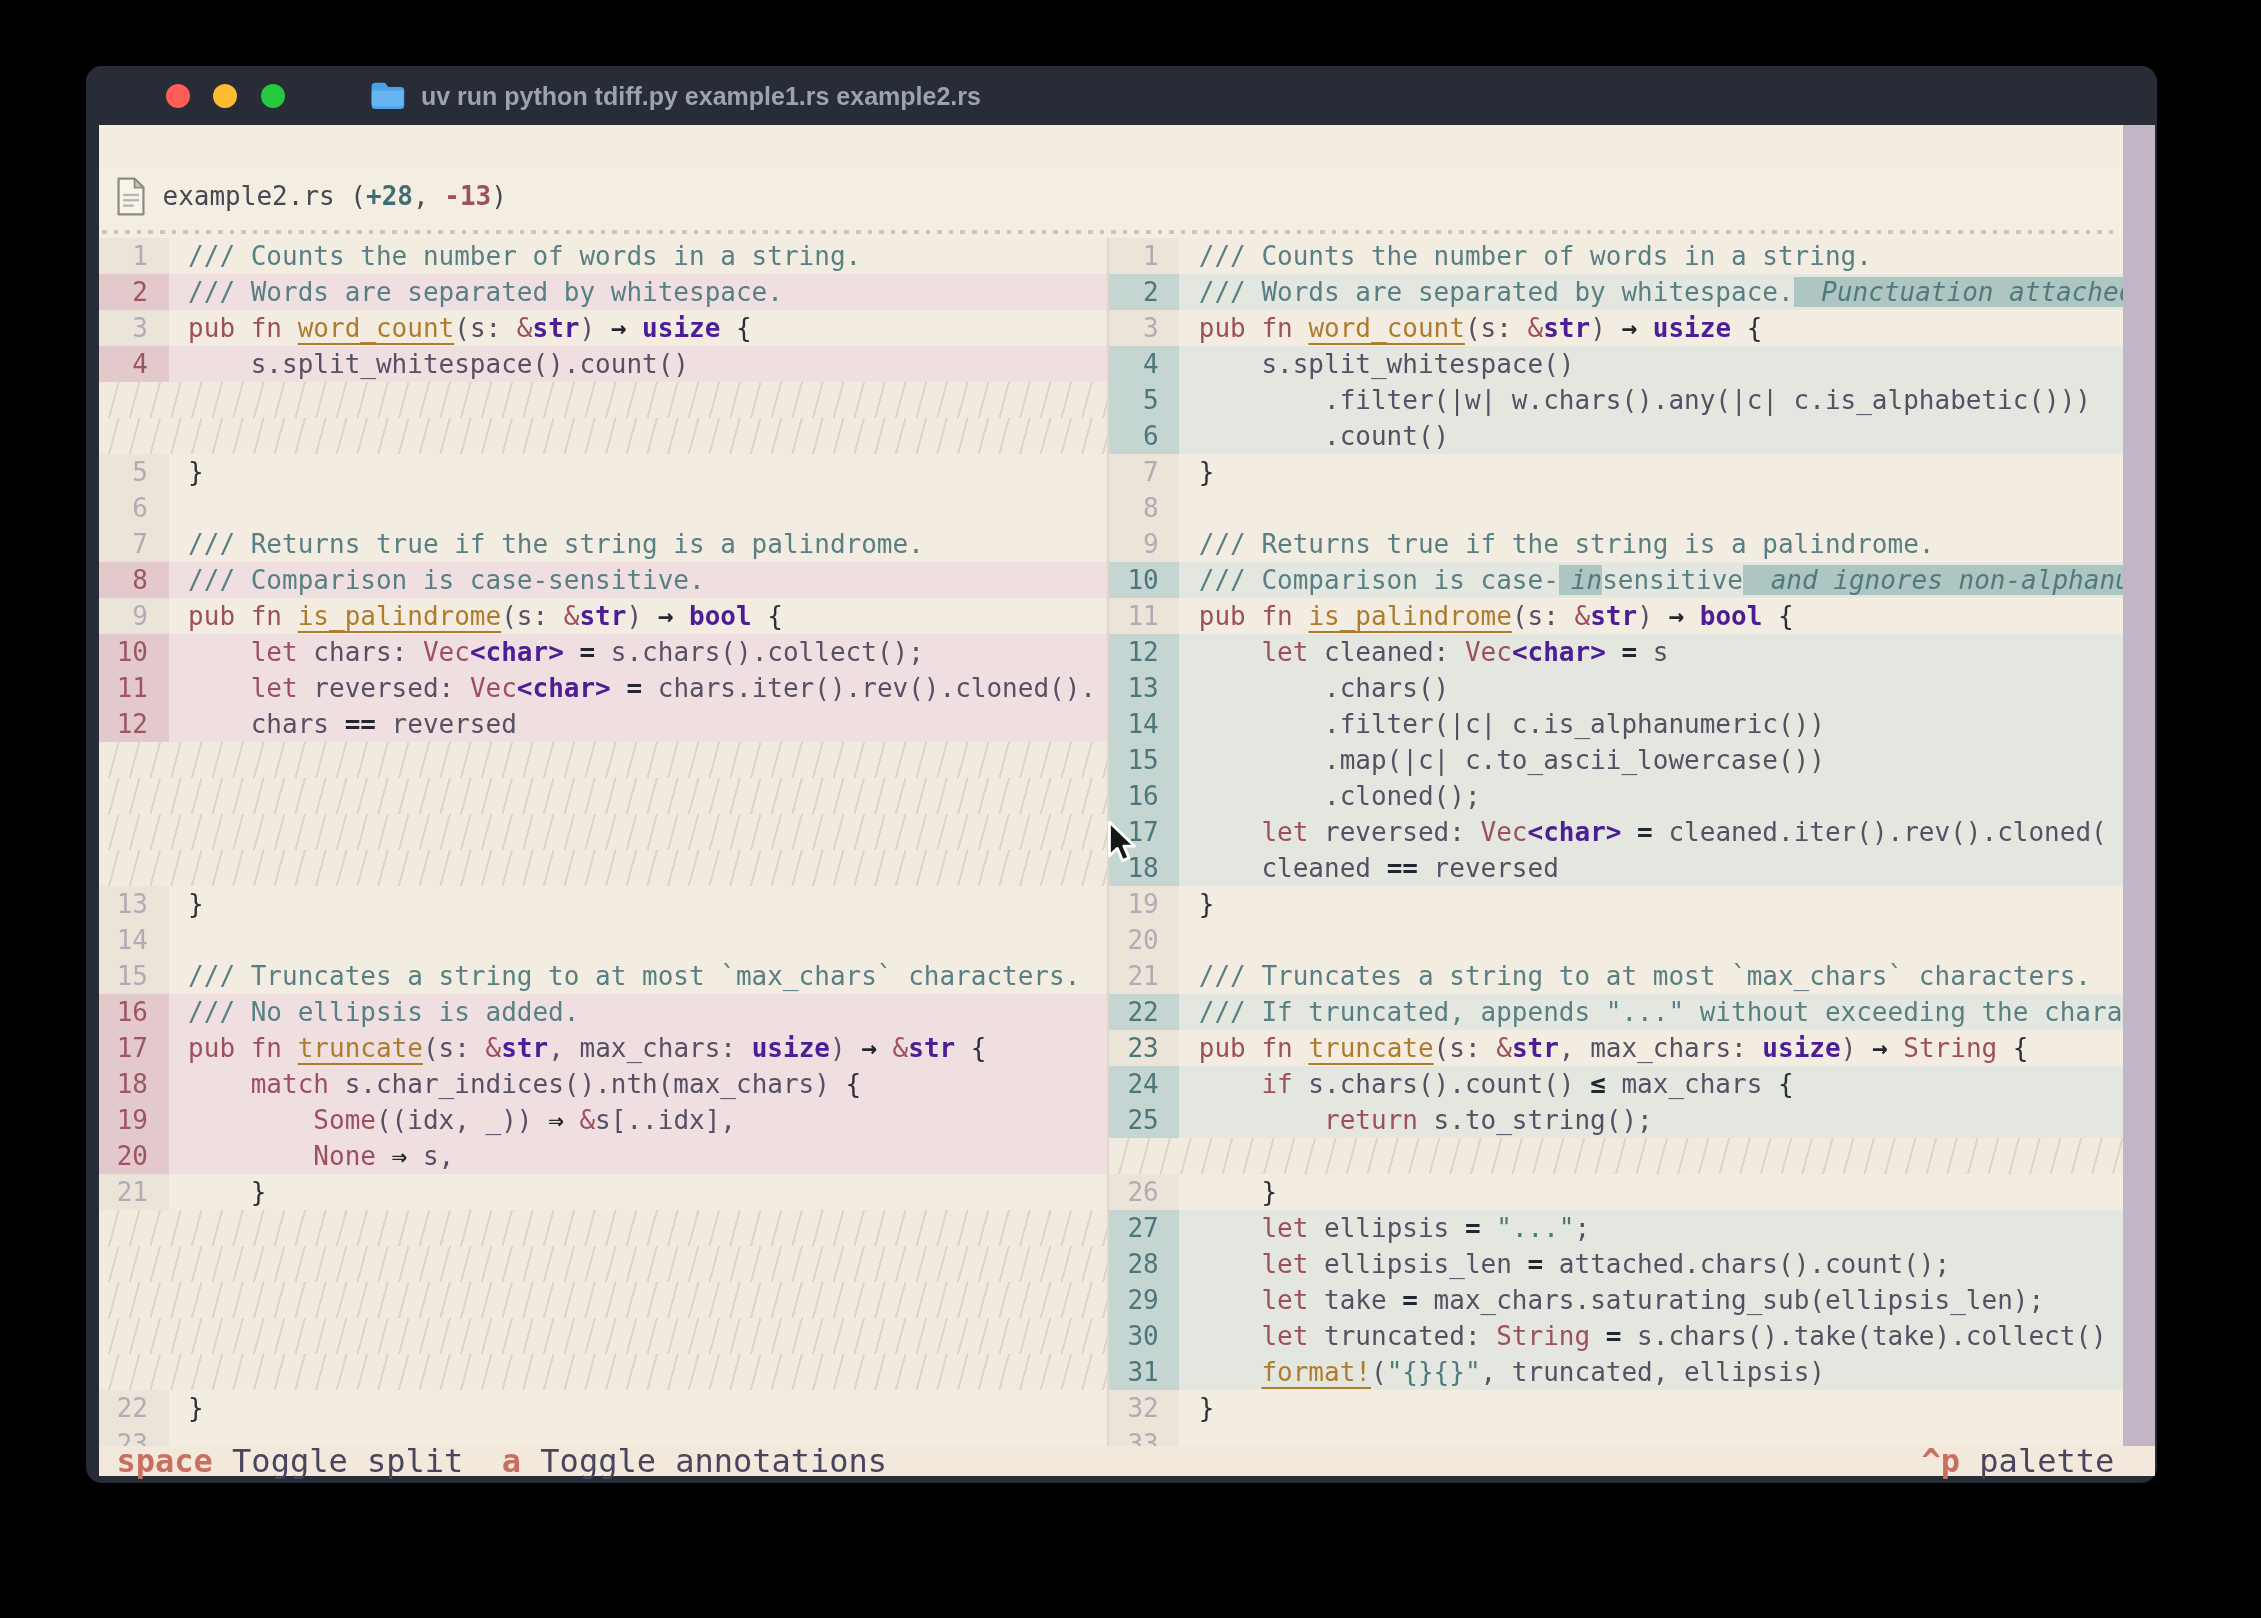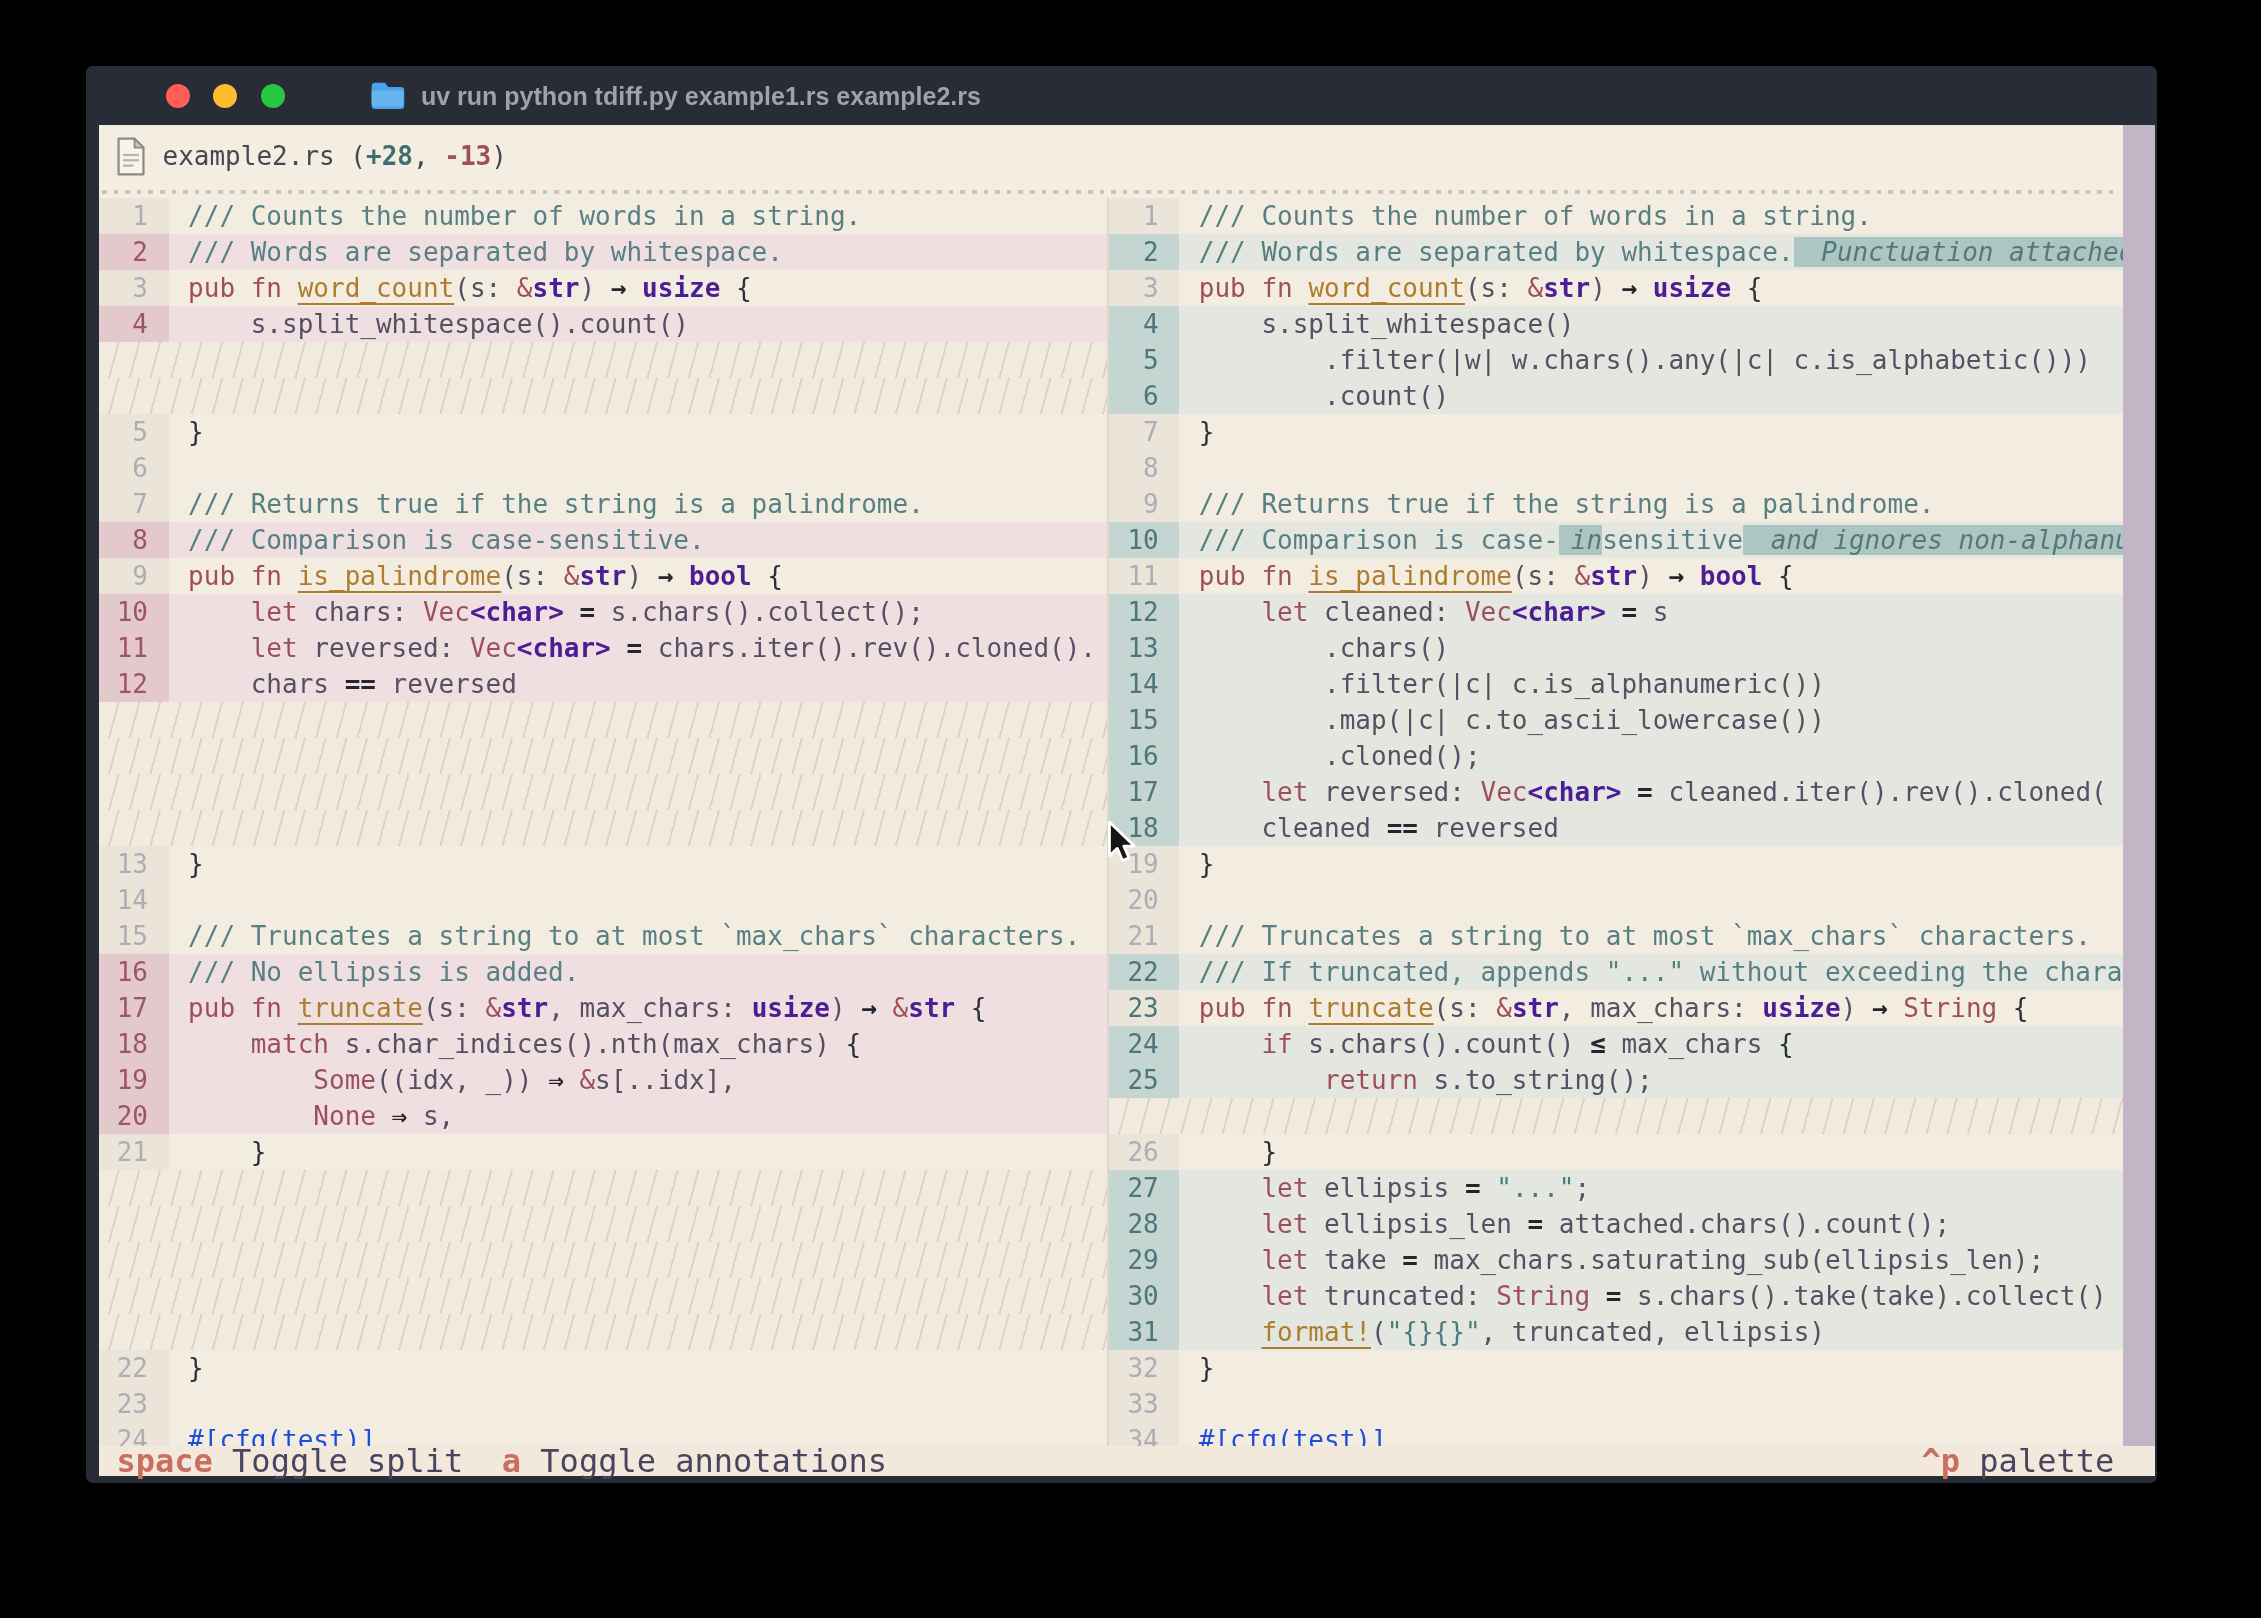--- a/index.html
+++ b/index.html
@@ -2,42 +2,42 @@
 <html style="font-size:14.3px"><head>
 <meta charset="utf-8">
 <style>
   html,body{margin:0;padding:0;}
   body{
     position:relative; width:2262px; height:1618px; background:#000;
     font-family:"DejaVu Sans Mono", monospace; overflow:hidden;
   }
   .window{
     position:absolute; left:86px; top:66px; width:2071px; height:1417px;
-    background:#272c37; border-radius:7px; overflow:hidden;
+    background:#272c37; border-radius:16px; overflow:hidden;
     box-shadow:0 27px 71px rgba(0,0,0,0.6);
   }
   
   .titlebar{position:relative; height:59px; background:#272c37;}
   .light{position:absolute; top:18px; width:24px; height:24px; border-radius:50%;}
   .light.red{left:80px; background:#ff5d55;}
   .light.yellow{left:127px; background:#fdbc2e;}
   .light.green{left:175px; background:#27c83f;}
   .title-icon{position:absolute; left:283px; top:13.4px;}
   .title-text{
     position:absolute; left:335px; top:50%; transform:translateY(-50%);
     font-family:"Liberation Sans", sans-serif; font-weight:bold;
     font-size:25px; color:#9ba3ad; white-space:nowrap;
   }
   
   .chrome-body{
     position:absolute; top:59px; left:12.5px; right:1.8px; bottom:7.1px;
     background:#f3ece1; display:flex; flex-direction:column;
   }
   .upper{display:flex; flex:1; min-height:0;}
-  .main-col{flex:1; min-width:0; display:flex; flex-direction:column;}
+  .main-col{flex:1; min-width:0; display:flex; flex-direction:column;margin-top:40px;}
   
   .header{height:62px; position:relative; background:#f4ede2;}
   .file-icon{position:absolute; left:16px; top:10.7px;}
   .hdr-text{position:absolute; left:64px; top:50%; transform:translateY(-50%);
     font-size:26px; color:#474752; white-space:pre;}
   .hdr-add{color:#3f6e72; font-weight:bold;}
   .hdr-del{color:#9d4f5e; font-weight:bold;}
   .dotted{height:10.7px; background:#f4ede2; position:relative;}
   .dotted::after{
     content:""; position:absolute; left:3.6px; right:3.6px; top:2.7px; height:4.5px;

